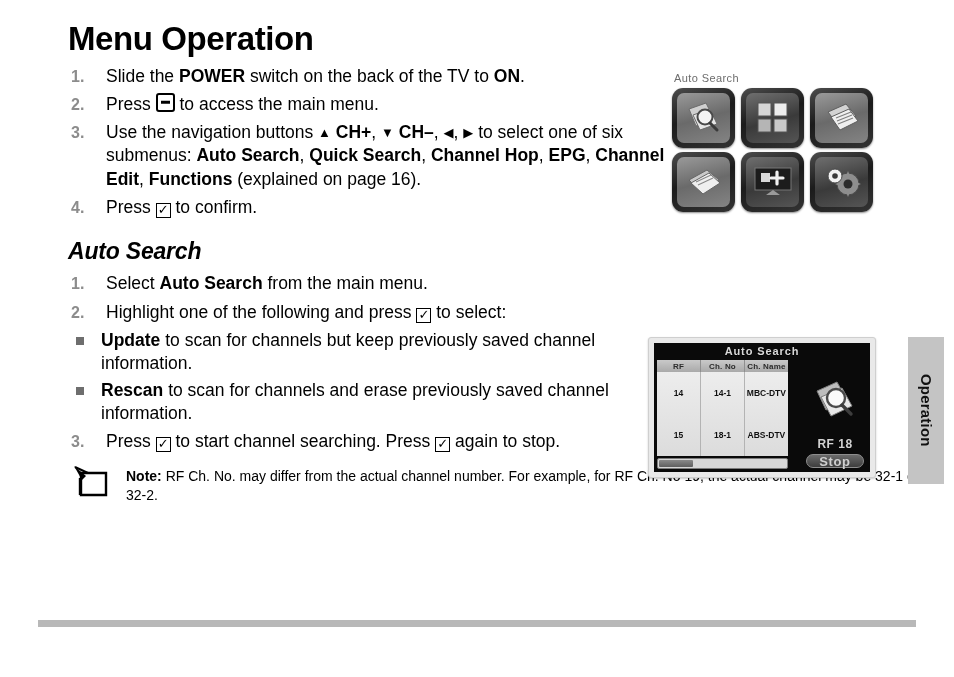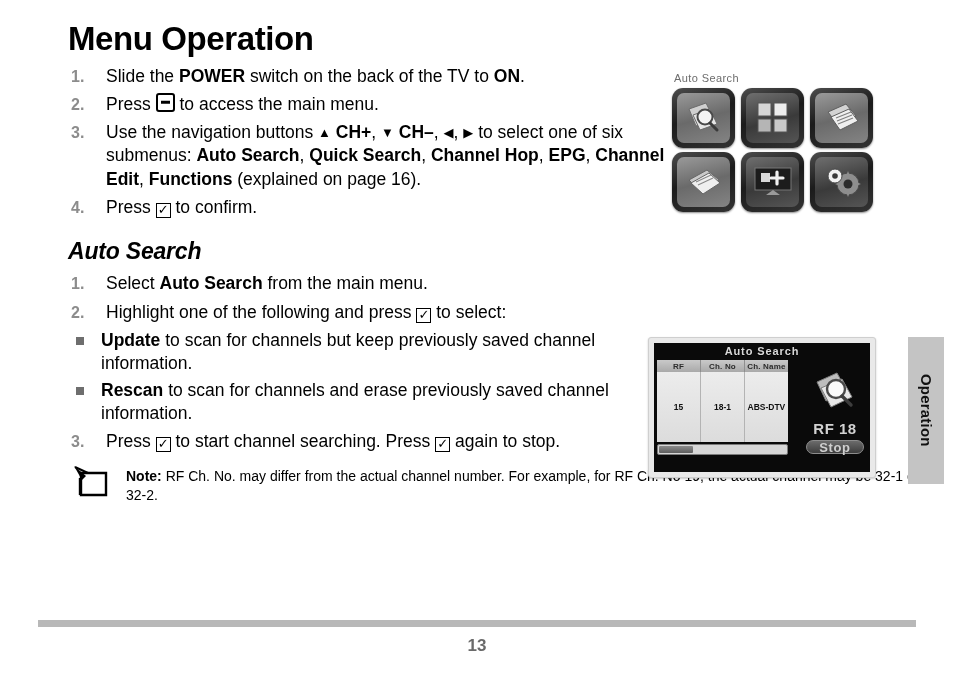--- a/index.html
+++ b/index.html
@@ -212,21 +212,21 @@
     font-size: 11px;
     font-weight: bold;
     text-align: center;
     letter-spacing: 0.9px;
     padding: 2px 0 3px 0;
     text-shadow: 0 1px 0 #000;
   }
   .tv-body {
     flex: 1;
     display: flex;
-    padding: 0 3px 17px 3px;
+    padding: 0 3px 3px 3px;
     gap: 15px;
     box-sizing: border-box;
   }
   .tv-left {
     flex: 1;
     display: flex;
     flex-direction: column;
   }
   .tv-table {
     flex: 1;
@@ -277,21 +277,21 @@
     padding-bottom: 1px;
   }
   .tv-right .icon-wrap {
     flex: 1;
     display: flex;
     align-items: center;
     justify-content: center;
   }
   .tv-rf {
     color: #d2d2d2;
-    font-size: 15px;
+    font-size: 12px;
     font-weight: bold;
     letter-spacing: 0.5px;
     margin-bottom: 3px;
   }
   .tv-stop {
     width: 58px;
     height: 14px;
     border-radius: 7px;
     border: 1px solid #8d8d8d;
     background: linear-gradient(180deg, #6b6b6b 0%, #3d3d3d 100%);
@@ -469,20 +469,25 @@
           <table class="tv-table">
             <thead>
               <tr id="tv-head">
                   <th>RF</th>
                   <th>Ch. No</th>
                   <th>Ch. Name</th>
                 </tr>
             </thead>
             <tbody id="tv-body-rows">
                 <tr>
+                  <td>14</td>
+                  <td>14-1</td>
+                  <td>MBC-DTV</td>
+                </tr>
+                <tr>
                   <td>15</td>
                   <td>18-1</td>
                   <td>ABS-DTV</td>
                 </tr>
               </tbody>
           </table>
           <div class="tv-progress">
             <div class="bar" id="tv-progress-fill" style="width: 27%;"></div>
           </div>
         </div>
@@ -500,15 +505,14 @@
         </div>
       </div>
     </div>
   </div>
 
   <div class="side-tab">
     <span>Operation</span>
   </div>
 
   <div class="footer-rule"></div>
-  <div class="footer-page">13</div>
 
 </div>
 
 </body></html>

